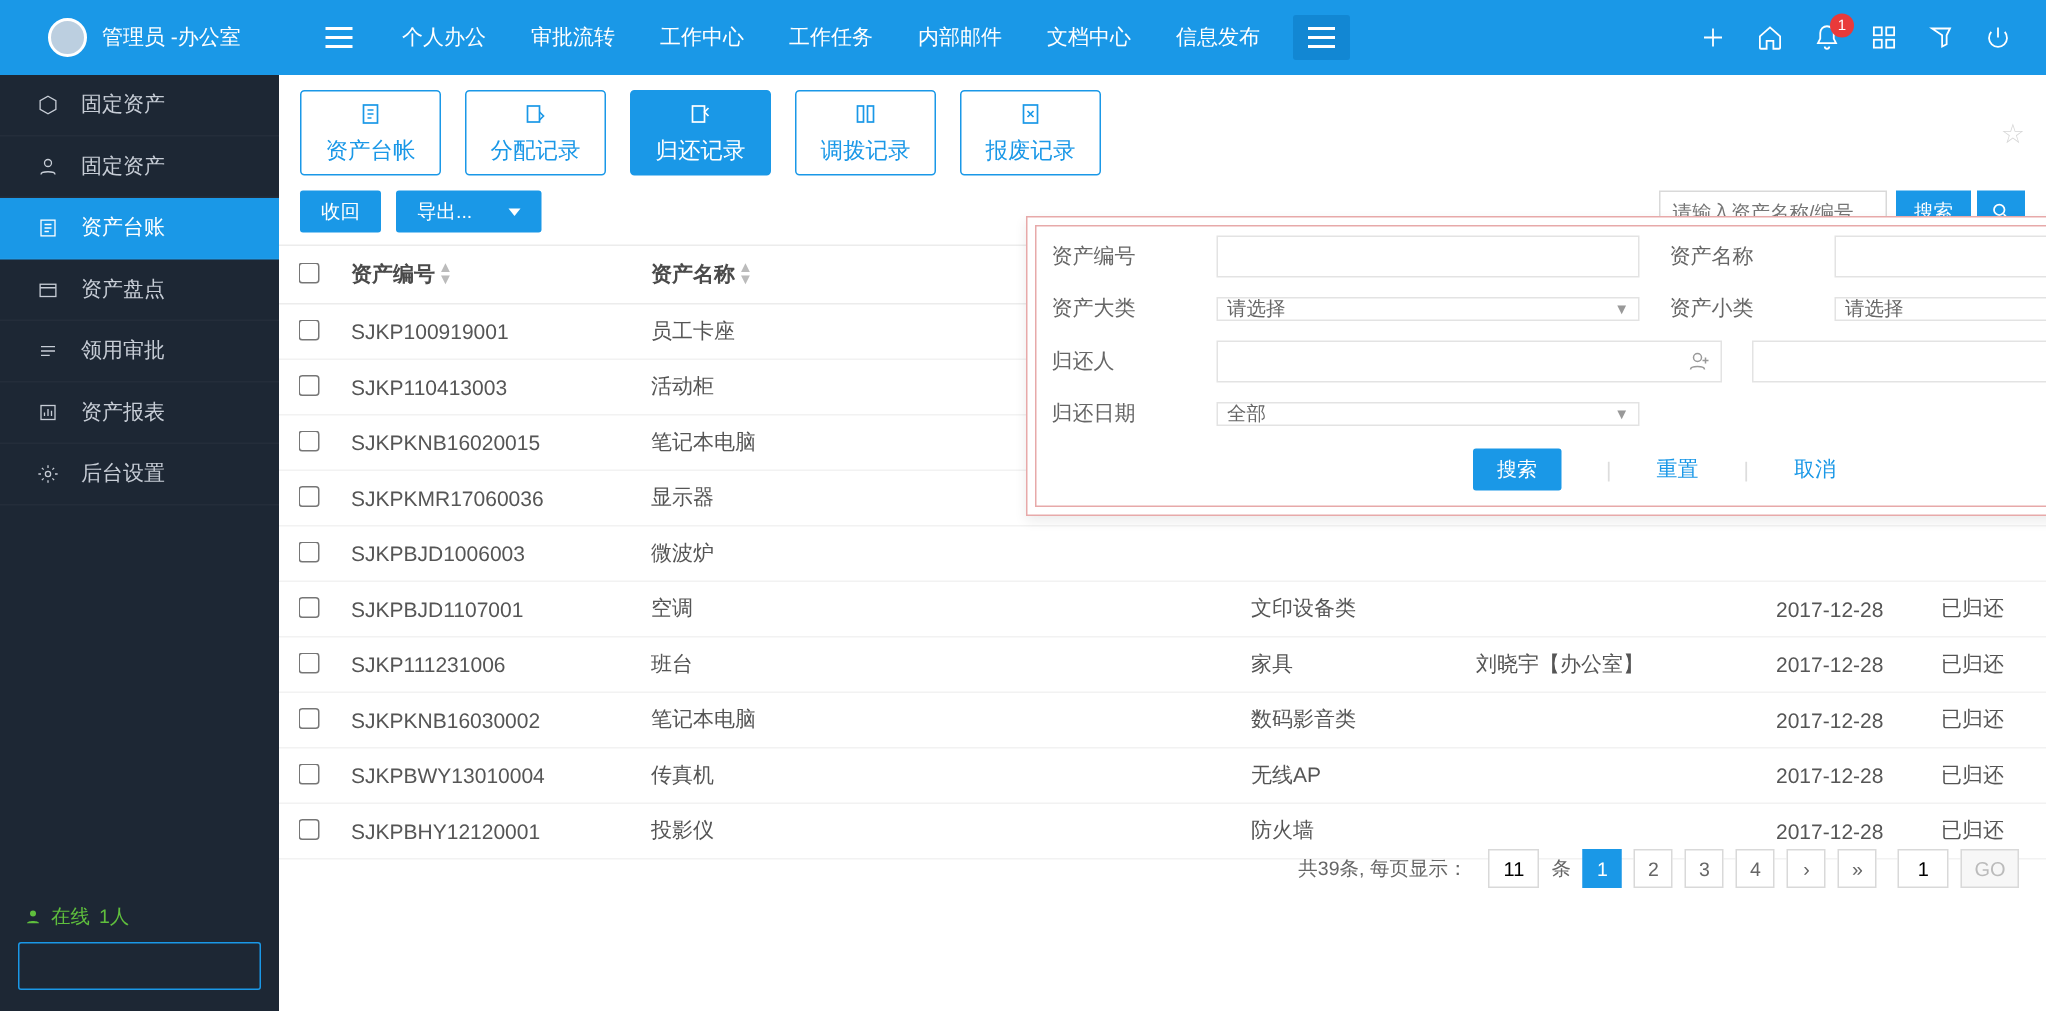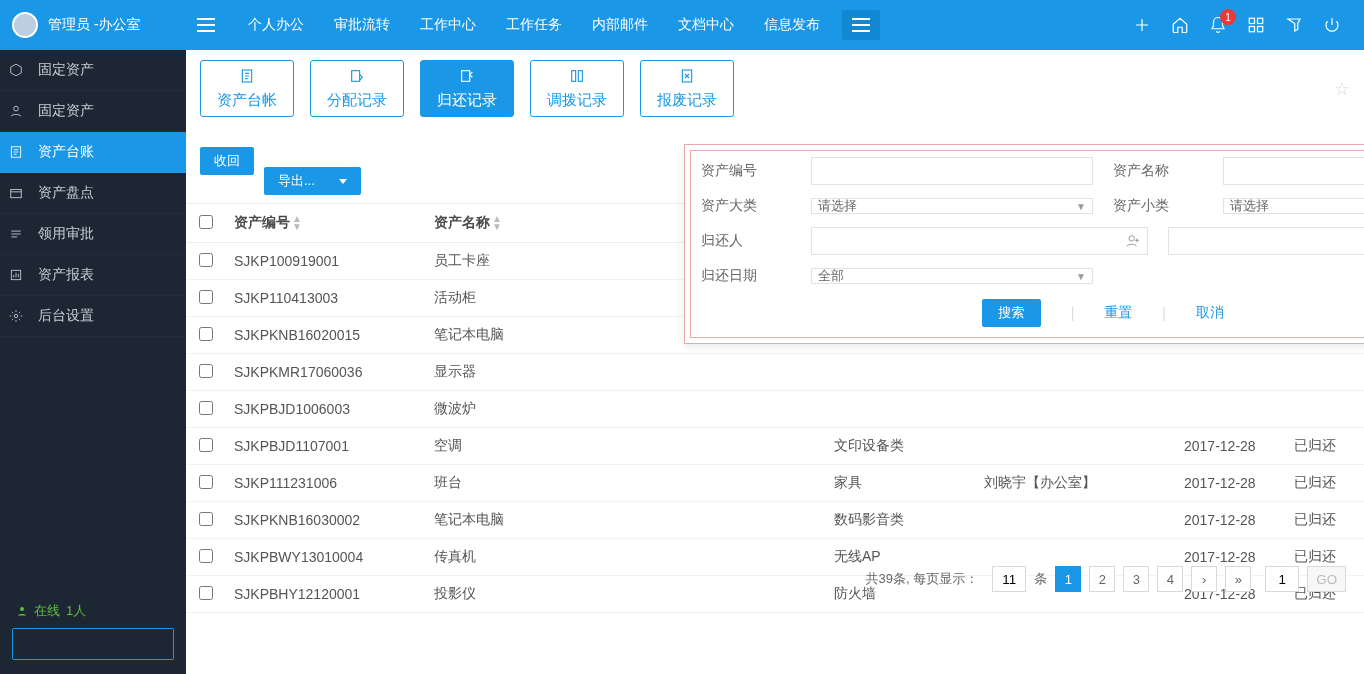--- a/index.html
+++ b/index.html
@@ -1,36 +1,36 @@
 <!DOCTYPE html>
 <html><head>
 <meta charset="utf-8">
 <style>
 * { margin: 0; padding: 0; box-sizing: border-box; font-family: "Microsoft YaHei", Arial, sans-serif; }
 html, body { width: 1364px; height: 674px; overflow: hidden; background: #fff; }
 
 
 .topbar { height: 50px; background: #1a98e7; display: flex; align-items: center; color: #fff; font-size: 14px; }
-.topbar .user-block { width: 186px; display: flex; align-items: center; padding-left: 12px; gap: 10px; }
+.topbar .user-block { width: 186px; display: flex; align-items: center; padding-left: 12px; gap: 10px; margin-left: 20px; }
 .avatar { width: 26px; height: 26px; border-radius: 50%; background: #bccfe0; border: 2px solid #fff; }
 .topbar .menu-toggle { width: 40px; display: flex; align-items: center; justify-content: center; }
 .menu-toggle-icon { width:18px; height:14px; display:block; }
 .menu-toggle-icon span { display:block; height:2px; background:#fff; margin-bottom:4px; }
 .topbar-nav { display: flex; gap: 6px; margin-left: 10px; }
 .topbar-nav a { color: #fff; padding: 14px 12px; text-decoration: none; font-size: 14px; display:inline-block; }
 .topbar-nav .more-btn { background:#1287d3; padding: 8px 10px; margin-left:4px; align-self:center; border-radius:2px;}
 .topbar-icons { margin-left:auto; display:flex; align-items:center; gap:18px; padding-right:22px; }
 .topbar-icons .ticon { width:20px; height:20px; display:flex; align-items:center; justify-content:center; position:relative; }
 .ticon svg { stroke:#fff; fill:none; stroke-width:1.6; }
 .badge { position:absolute; top:-6px; right:-8px; background:#e93a3a; color:#fff; border-radius:50%; width:16px; height:16px; font-size:10px; display:flex; align-items:center; justify-content:center; }
 
 
 .sidebar { position:absolute; left:0; top:50px; bottom:0; width:186px; background:#1d2734; color:#c7cdd6; }
 .sidebar ul { list-style:none; }
-.sidebar li { display:flex; align-items:center; gap:14px; padding:11px 8px; font-size:14px; cursor:pointer; border-bottom:1px solid rgba(255,255,255,0.03);}
+.sidebar li { display:flex; align-items:center; gap:14px; padding:11px 24px; font-size:14px; cursor:pointer; border-bottom:1px solid rgba(255,255,255,0.03);}
 .sidebar li.active { background:#1a98e7; color:#fff; }
 .sidebar li .sicon { width:16px; height:16px; display:inline-flex; align-items:center; justify-content:center; }
 .sidebar li .sicon svg { stroke:#c7cdd6; fill:none; stroke-width:1.5;}
 .sidebar li.active .sicon svg { stroke:#fff; }
 .sidebar-footer { position:absolute; bottom:0; left:0; right:0; padding:10px 12px 14px 12px; }
 .online { color:#5fbf3d; font-size:13px; display:flex; align-items:center; gap:6px; margin-bottom:8px; padding-left:4px;}
 .sidebar-search { display:flex; align-items:center; border:1px solid #1a98e7; border-radius:2px; height:32px; padding:0 8px; }
 .sidebar-search input { flex:1; background:transparent; border:none; color:#fff; outline:none; }
 .sidebar-search .search-icon { color:#1a98e7; }
 
@@ -38,21 +38,21 @@
 .main { position:absolute; left:186px; top:50px; right:0; bottom:0; background:#fff; }
 .tabs-row { display:flex; gap:16px; padding:10px 14px; align-items:center; }
 .tab-btn { display:flex; align-items:center; gap:6px; border:1px solid #1a98e7; color:#1a98e7; background:#fff; padding:6px 16px; border-radius:3px; font-size:15px; cursor:pointer;flex-direction:column; }
 .tab-btn.active { background:#1a98e7; color:#fff; }
 .tab-btn .tabicon { width:18px; height:18px; display:inline-flex; align-items:center; justify-content:center;}
 .tab-btn .tabicon svg { stroke:currentColor; fill:none; stroke-width:1.7; }
 .star-fav { margin-left:auto; color:#d7d7d7; font-size:18px; }
 
 .toolbar-row { display:flex; align-items:center; padding:0 14px 8px 14px; gap:10px; }
 .btn-small { background:#1a98e7; color:#fff; border:none; padding:5px 14px; border-radius:2px; font-size:13px; cursor:pointer; }
-.btn-export { display:flex; align-items:center; gap:24px; position:relative;margin-top:40px;}
+.btn-export { display:flex; align-items:center; gap:24px; position:relative;}
 .btn-export::after { content:""; border-left:4px solid transparent; border-right:4px solid transparent; border-top:5px solid #fff; }
 .search-box { margin-left:auto; display:flex; align-items:center; }
 .search-input { width:152px; height:28px; border:1px solid #d9d9d9; padding:0 8px; font-size:13px; outline:none; }
 .btn-search-text { background:#1a98e7; color:#fff; border:none; height:28px; padding:0 12px; font-size:13px; margin-left:6px; cursor:pointer;}
 .btn-search-icon { background:#1a98e7; color:#fff; border:none; height:28px; width:32px; margin-left:4px; cursor:pointer; display:flex; align-items:center; justify-content:center;}
 .btn-search-icon svg { stroke:#fff; fill:none; stroke-width:2;}
 
 
 .table-wrap { border-top:1px solid #ececec; }
 table { width:100%; border-collapse:collapse; font-size:14px; color:#555; }

